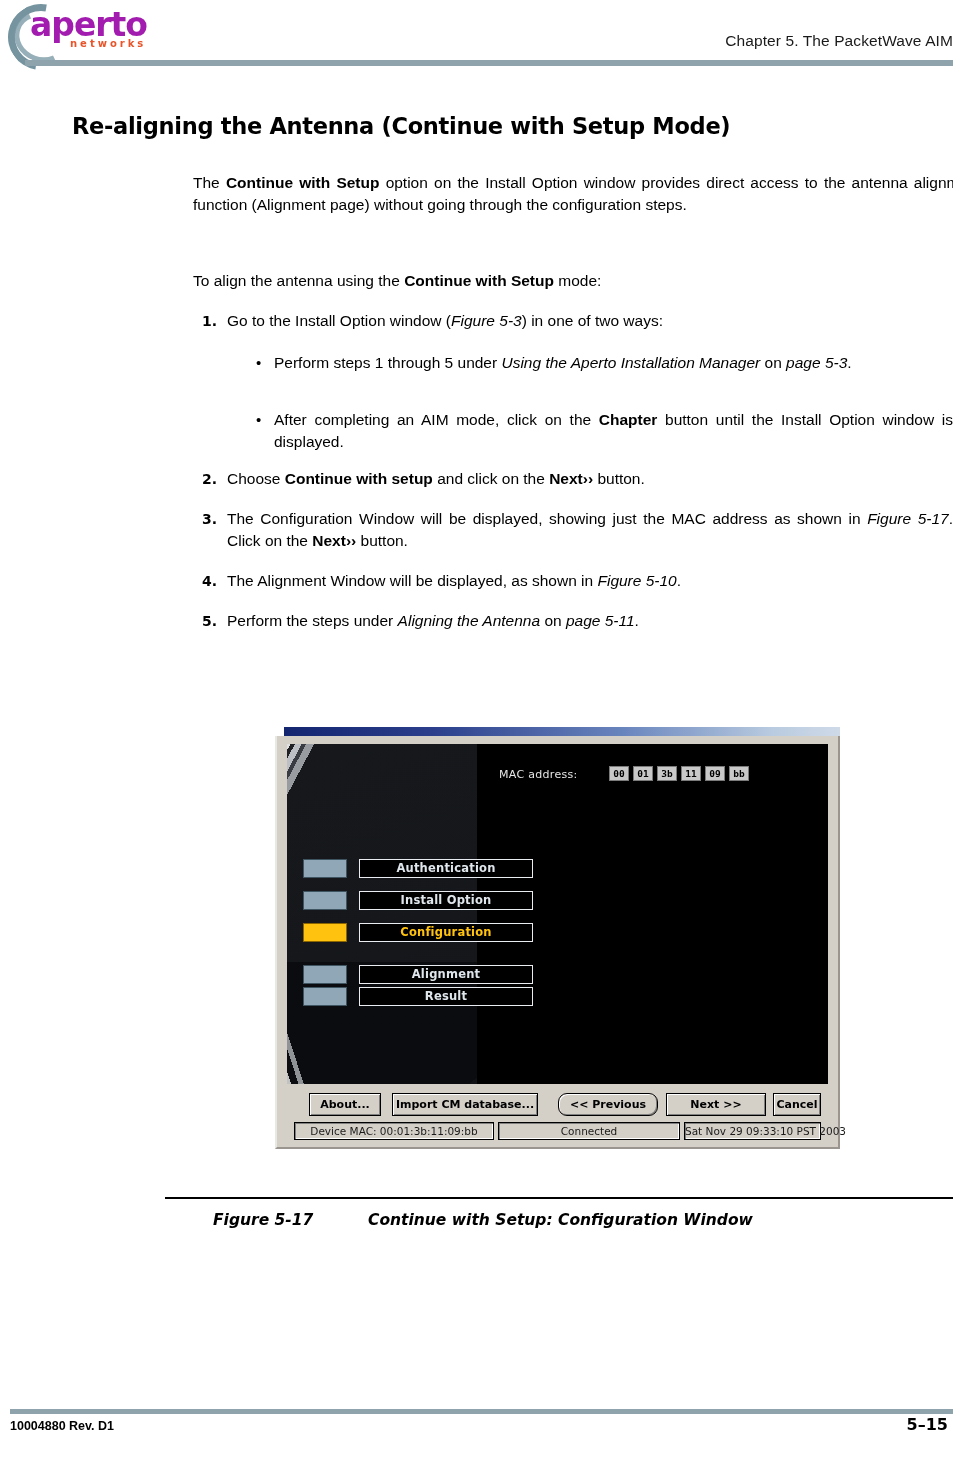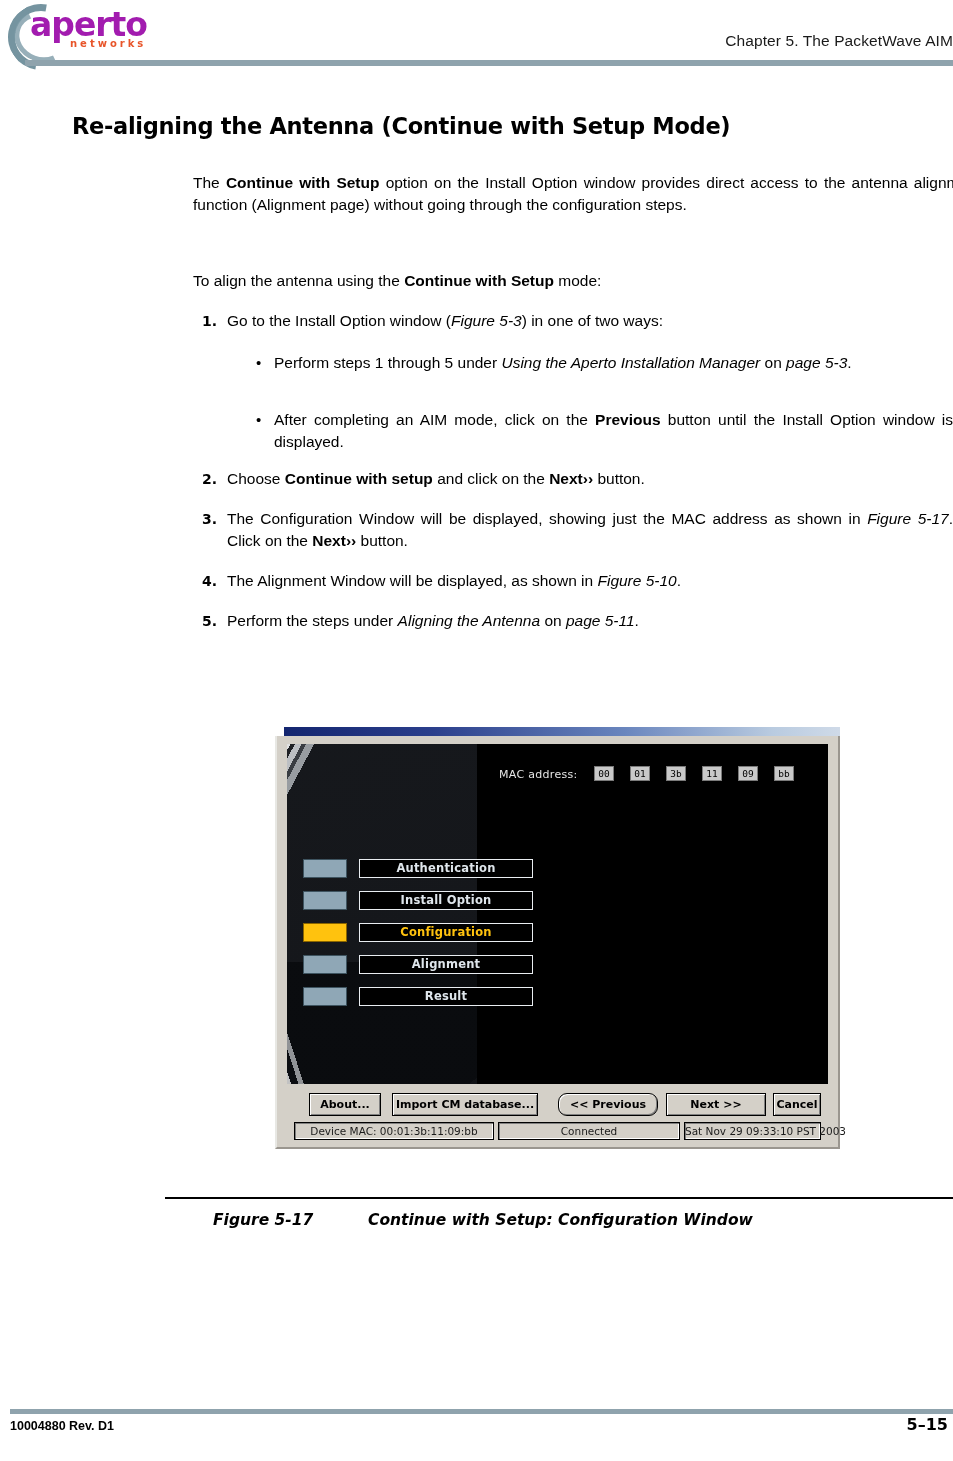--- a/index.html
+++ b/index.html
@@ -259,23 +259,24 @@
     position: absolute;
     left: 0; top: 2px;
     color: #e6e6e6;
     font-family: "DejaVu Sans", sans-serif;
     font-size: 11px;
     letter-spacing: .3px;
     white-space: nowrap;
   }
   #mac-fields {
     position: absolute;
-    left: 95px; top: 0;
+    left: 110px; top: 0;
     display: flex;
-    gap: 16px;
+    gap: 4px;
+    font-weight: bold;
   }
   .mac-octet {
     width: 20px; height: 15px;
     background: #c9c9c9;
     border: 1px solid #7a7a7a;
     box-sizing: border-box;
     color: #000;
     font-family: "DejaVu Sans Mono", monospace;
     font-size: 9.5px;
     line-height: 13px;
@@ -411,21 +412,21 @@
   <span>Go to the Install Option window (<i>Figure 5-3</i>) in one of two ways:</span>
 </div>
 
 <div class="bullet-item" id="sub1">
   <span class="dot">•</span>
   <span>Perform steps 1 through 5 under <i>Using the Aperto Installation Manager</i> on <i>page 5-3</i>.</span>
 </div>
 
 <div class="bullet-item" id="sub2">
   <span class="dot">•</span>
-  <span>After completing an AIM mode, click on the <b>Previous</b> button until the Install Option window is displayed.</span>
+  <span>After completing an AIM mode, click on the <b>Chapter</b> button until the Install Option window is displayed.</span>
 </div>
 
 <div class="num-item" id="item2">
   <span class="num">2.</span>
   <span>Choose <b>Continue with setup</b> and click on the <b>Next››</b> button.</span>
 </div>
 
 <div class="num-item" id="item3">
   <span class="num">3.</span>
   <span>The Configuration Window will be displayed, showing just the MAC address as shown in <i>Figure 5-17</i>. Click on the <b>Next››</b> button.</span>
@@ -464,21 +465,21 @@
       <div class="nav-row" style="top:147px;">
         <div class="nav-chip"></div>
         <div class="nav-label">Install Option</div>
       </div>
 
       <div class="nav-row" style="top:179px;">
         <div class="nav-chip active"></div>
         <div class="nav-label active">Configuration</div>
       </div>
 
-      <div class="nav-row" style="top:211px;">
+      <div class="nav-row" style="top:221px;">
         <div class="nav-chip"></div>
         <div class="nav-label">Alignment</div>
       </div>
 
       <div class="nav-row" style="top:243px;">
         <div class="nav-chip"></div>
         <div class="nav-label">Result</div>
       </div>
 
       <div id="mac-row">

